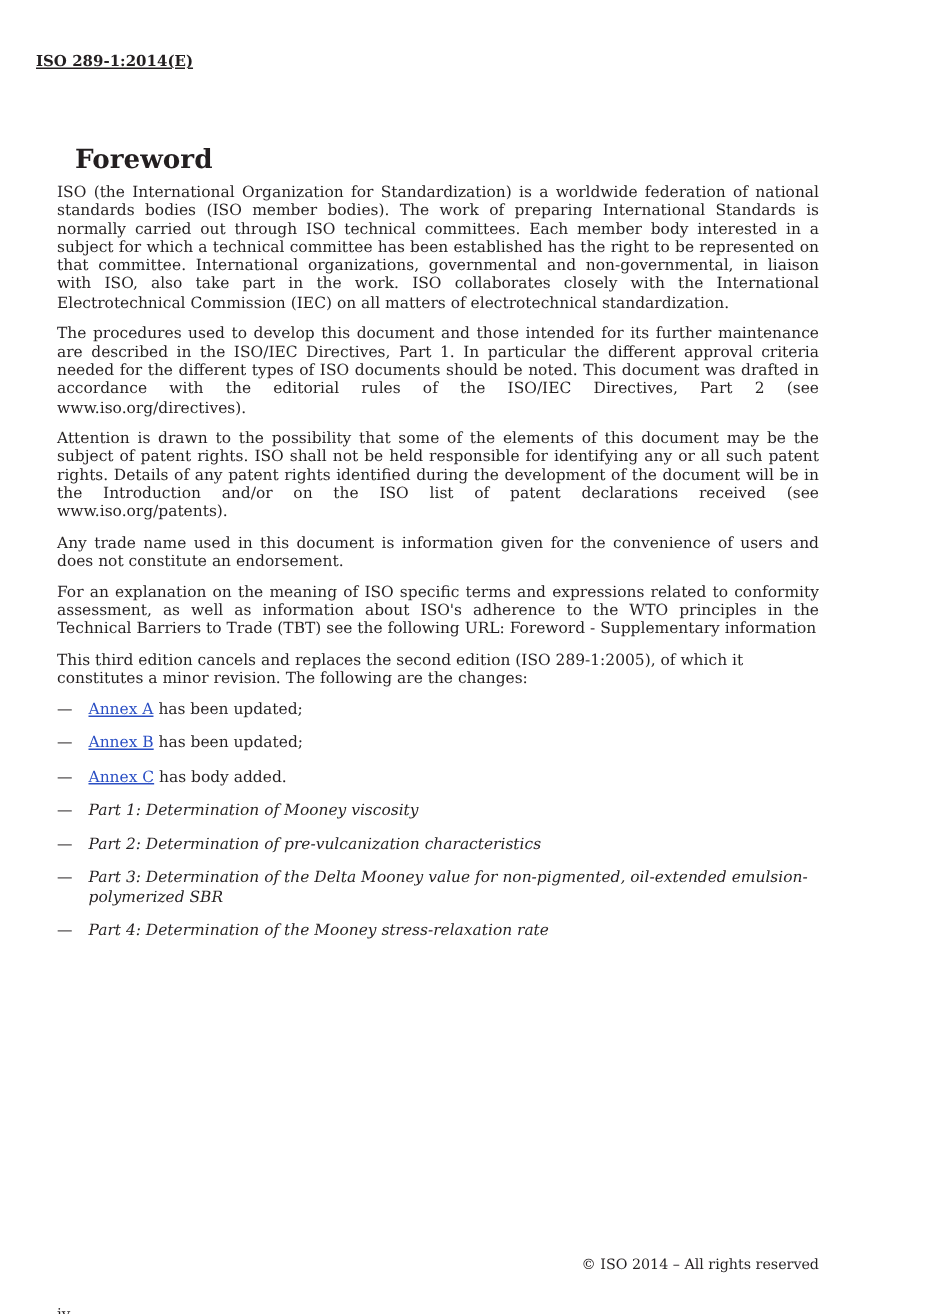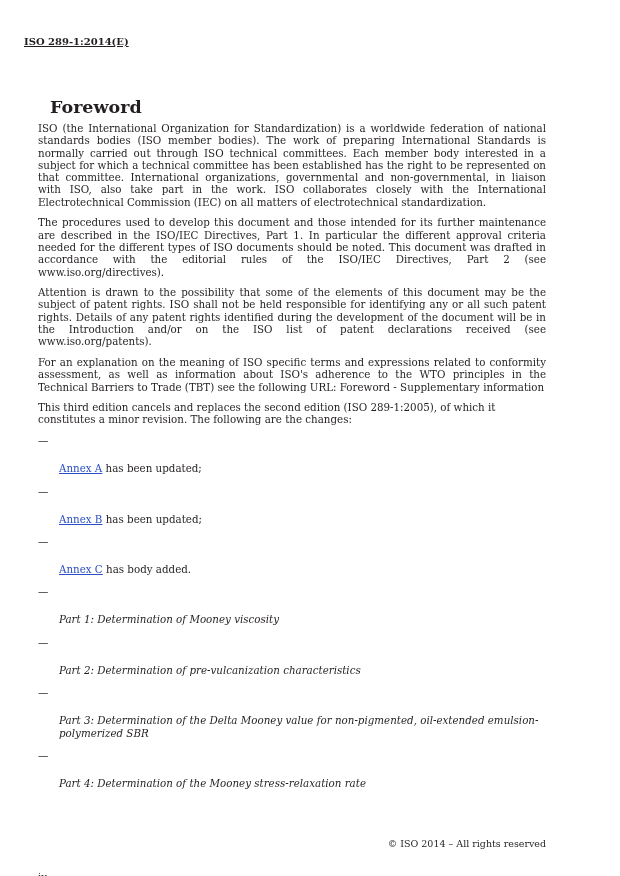--- a/index.html
+++ b/index.html
@@ -6,37 +6,38 @@
   body { width: 620px; height: 876px; position: relative; overflow: hidden;
          font-family: "DejaVu Serif", "Liberation Serif", serif; color: #231f20; }
   .header { position: absolute; left: 24px; top: 36px; font-size: 10px; font-weight: bold; letter-spacing: 0; text-decoration: underline; }
   .title { position: absolute; left: 38px; top: 85px; font-size: 17.5px; font-weight: bold; margin: 12px; }
   .body { position: absolute; left: 38px; top: 122px; width: 508px; font-size: 10.3px; line-height: 12.3px; }
   .body p { margin: 0 0 8.3px 0; text-align: justify; }
   .body p.left { text-align: left; }
   .list { margin: 0 0 0 0; padding: 0; list-style: none; }
   .list li { display: flex; margin: 0 0 10.2px 0; }
   .list li .dash { width: 21px; flex: 0 0 21px; }
-  .list li .txt { flex: 1; margin-top: 28px; }
+  .list li .txt { flex: 1; }
   .link { color: #2b4fc4; text-decoration: underline; cursor: pointer; }
   .italic { font-style: italic; }
   .footer-left { position: absolute; left: 38px; top: 838px; font-size: 10px; margin-top: 33px; }
   .footer-right { position: absolute; right: 74px; top: 838px; font-size: 9.5px; }
 </style>
 </head>
 <body>
 
 <div class="header">ISO 289-1:2014(E)</div>
 
 <h1 class="title">Foreword</h1>
 
 <div class="body">
   <p>ISO (the International Organization for Standardization) is a worldwide federation of national standards bodies (ISO member bodies). The work of preparing International Standards is normally carried out through ISO technical committees. Each member body interested in a subject for which a technical committee has been established has the right to be represented on that committee. International organizations, governmental and non-governmental, in liaison with ISO, also take part in the work. ISO collaborates closely with the International Electrotechnical Commission (IEC) on all matters of electrotechnical standardization.</p>
   <p>The procedures used to develop this document and those intended for its further maintenance are described in the ISO/IEC Directives, Part 1.  In particular the different approval criteria needed for the different types of ISO documents should be noted.  This document was drafted in accordance with the editorial rules of the ISO/IEC Directives, Part 2 (see www.iso.org/directives).</p>
   <p>Attention is drawn to the possibility that some of the elements of this document may be the subject of patent rights. ISO shall not be held responsible for identifying any or all such patent rights.  Details of any patent rights identified during the development of the document will be in the Introduction and/or on the ISO list of patent declarations received (see www.iso.org/patents).</p>
+  <p>Any trade name used in this document is information given for the convenience of users and does not constitute an endorsement.</p>
   <p>For an explanation on the meaning of ISO specific terms and expressions related to conformity assessment, as well as information about ISO's adherence to the WTO principles in the Technical Barriers to Trade (TBT) see the following URL:  Foreword - Supplementary information</p>
   <p class="left">This third edition cancels and replaces the second edition (ISO 289-1:2005), of which it constitutes a minor revision. The following are the changes:</p>
 
   <ul class="list">
     <li>
       <span class="dash">—</span>
       <span class="txt"><a class="link">Annex A</a><span> has been updated;</span></span>
     </li>
     <li>
       <span class="dash">—</span>

